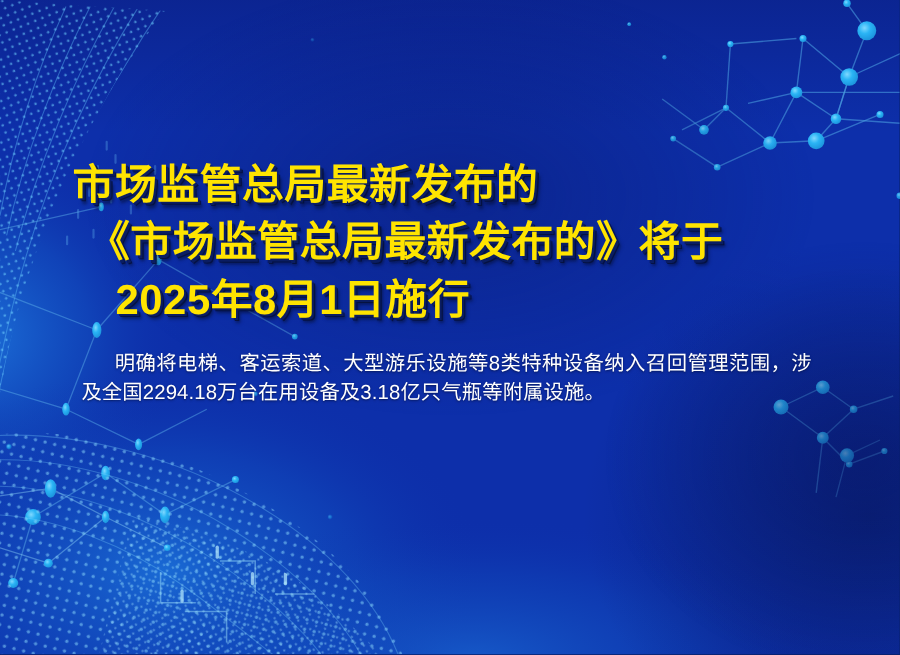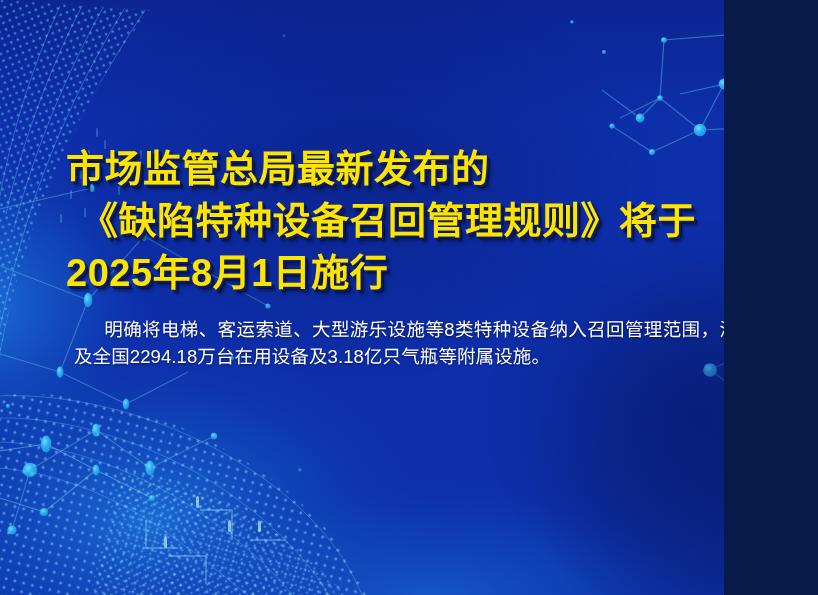--- a/index.html
+++ b/index.html
@@ -3,21 +3,21 @@
 <meta charset="utf-8">
 <title>市场监管总局最新发布的《缺陷特种设备召回管理规则》将于2025年8月1日施行</title>
 <style>
   html, body {
     margin: 0;
     padding: 0;
     background: #081a4a;
   }
   .poster {
     position: relative;
-    width: 724px;
+    width: 818px;
     height: 595px;
     overflow: hidden;
     font-family: "Liberation Sans", "DejaVu Sans", sans-serif;
     background: #0d2faa;
   }
 
   
   .bg-base {
     position: absolute;
     inset: 0;
@@ -54,21 +54,21 @@
     font-weight: bold;
     line-height: 52px;
     letter-spacing: 0.5px;
     text-shadow:
        2px 2px 0 #0a1d63,
        3px 3px 0 rgba(6,16,58,0.85),
        4px 5px 3px rgba(4,12,46,0.55);
     white-space: nowrap;
   }
   .headline .l2 { padding-left: 14px; }
-  .headline .l3 { padding-left: 0px; }
+  .headline .l3 { padding-left: 0px; margin-left: 39px; }
 
   .body-copy {
     position: absolute;
     left: 74px;
     top: 316px;
     width: 664px;
     z-index: 6;
     color: #ffffff;
     font-size: 18.5px;
     line-height: 27px;
@@ -333,21 +333,21 @@
       <circle cx="8" cy="406" r="2.2"></circle>
       <circle cx="232" cy="358" r="2"></circle>
       <circle cx="300" cy="470" r="1.8" opacity="0.6"></circle>
     </g>
   </svg>
 
   <div class="bg-vignette"></div>
 
   <h1 class="headline">
     <div class="l1">市场监管总局最新发布的</div>
-    <div class="l2">《缺陷特种设备召回管理规则》将于</div>
+    <div class="l2">《市场监管总局最新发布的》将于</div>
     <div class="l3">2025年8月1日施行</div>
   </h1>
 
   <div class="body-copy">
     <p><span class="indent"></span><span>明确将电梯、客运索道、大型游乐设施等8类特种设备纳入召回管理范围，涉及全国2294.18万台在用设备及3.18亿只气瓶等附属设施。</span></p>
   </div>
 
 </div>
 
 </body></html>

